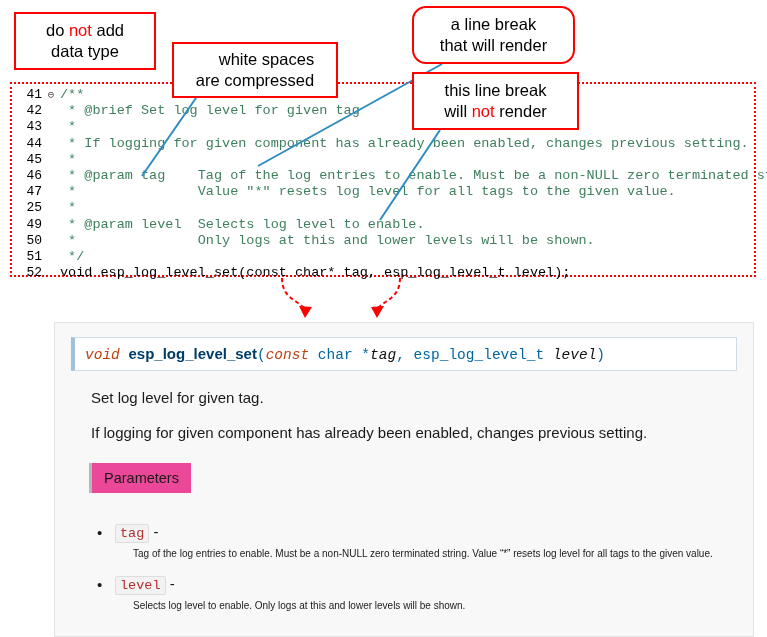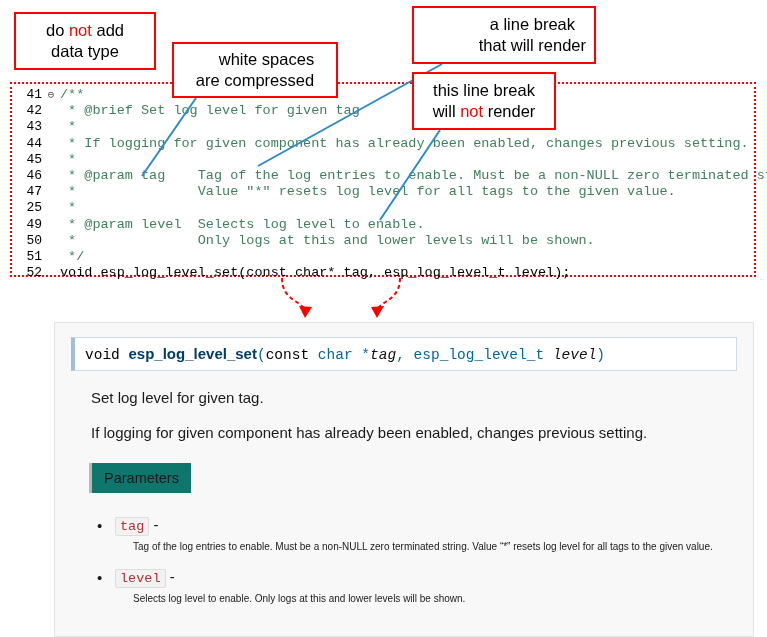--- a/index.html
+++ b/index.html
@@ -48,30 +48,31 @@
     width: 166px;
     height: 56px;
     display: flex;
     align-items: center;
     justify-content: center;
     text-align: right;
   }
   #callout-linebreak-render {
     left: 412px;
     top: 6px;
-    width: 184px;
+    width: 163px;
     height: 58px;
     display: flex;
     align-items: center;
-    justify-content: flex-end;
+    justify-content: center;
+    border-radius: 14px;
   }
   #callout-linebreak-norender {
     left: 412px;
     top: 72px;
-    width: 144px;
+    width: 167px;
     height: 58px;
     display: flex;
     align-items: center;
     justify-content: center;
   }
 
   
   #code-panel {
     position: absolute;
     left: 10px;
@@ -149,42 +150,43 @@
     color: #0066a0;
     white-space: nowrap;
   }
   #doc-signature .sig-name {
     font-weight: bold;
     color: #003d66;
     font-family: "Liberation Sans", sans-serif;
     font-size: 15px;
   }
   #doc-signature .sig-kw {
-    color: #000000;
+    font-style: italic;
+    color: #c2410c;
   }
   #doc-signature .sig-type {
     color: #0066a0;
   }
   #doc-signature .sig-param {
     font-style: italic;
     color: #111111;
   }
   #doc-signature .sig-punct {
     color: #0066a0;
   }
   .doc-para {
     margin: 18px 0 0 36px;
     font-size: 15px;
     color: #1a1a1a;
     font-family: "Liberation Sans", sans-serif;
   }
   #doc-params-header {
-    margin: 22px 0 9px 34px;
+    margin: 22px 0 16px 34px;
     display: inline-block;
-    background: #0f766e;
+    background: #ec4899;
     border-left: 3px solid #b8b8b8;
     padding: 7px 12px;
     font-size: 14.5px;
     color: #1a1a1a;
     font-weight: normal;
   }
   .param-item {
     margin: 14px 0 0 60px;
     position: relative;
     font-size: 15px;

